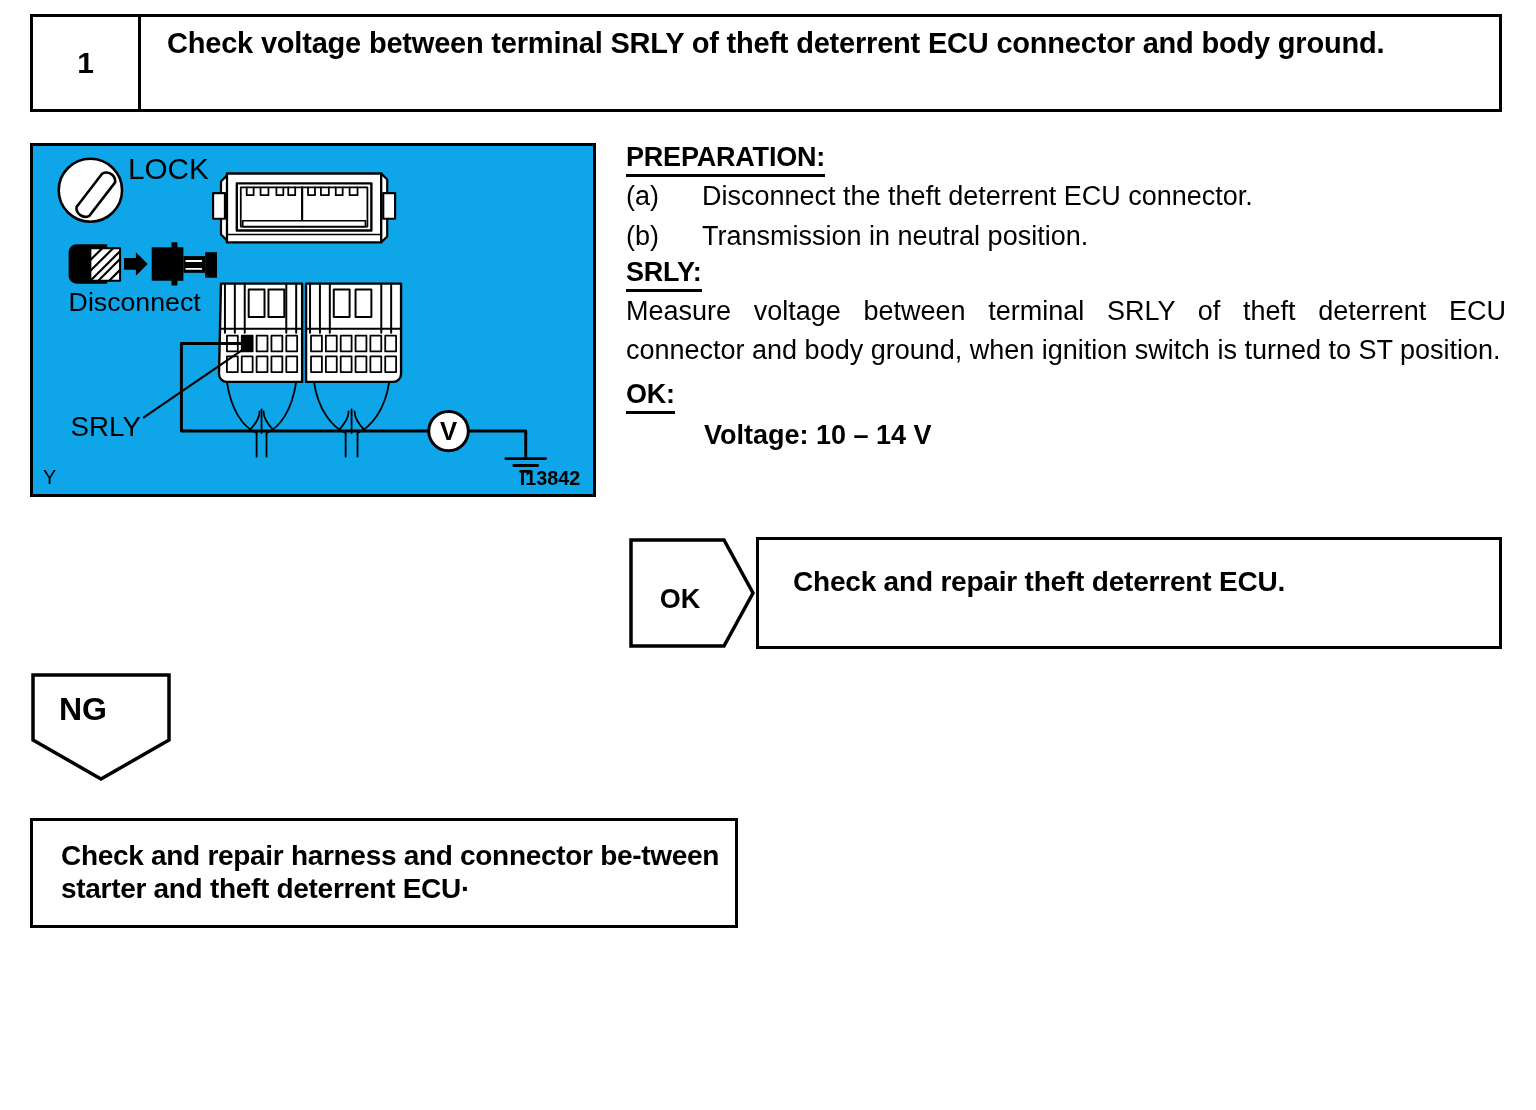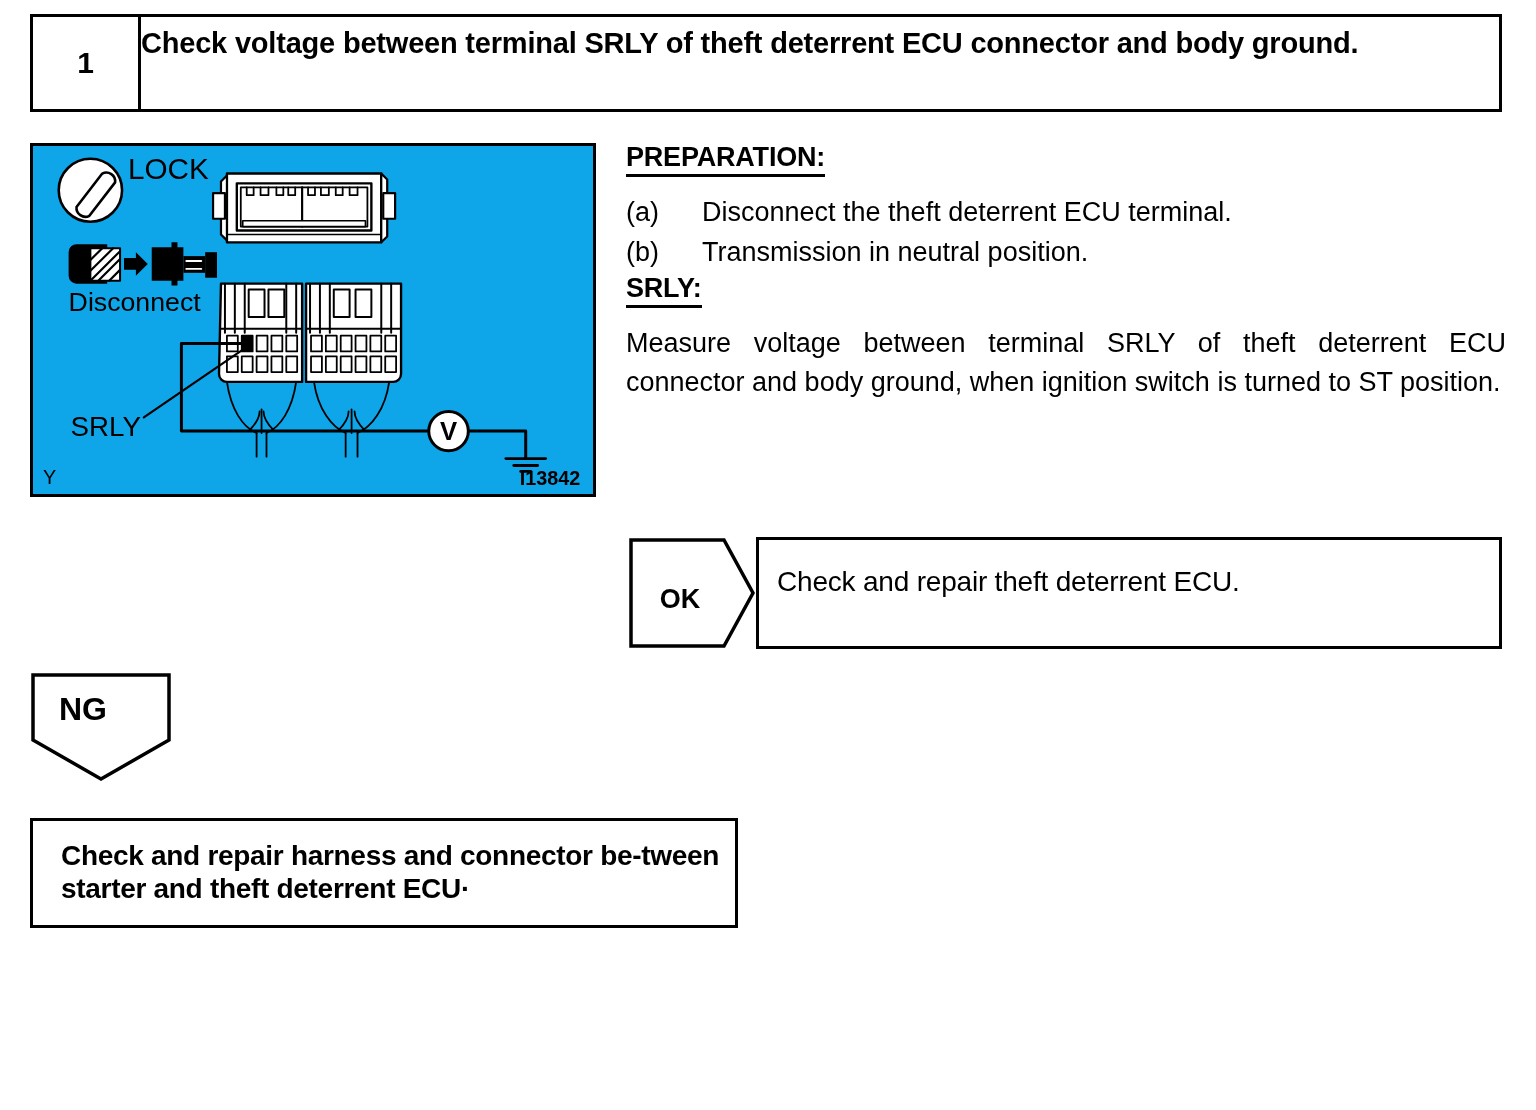--- a/index.html
+++ b/index.html
@@ -33,21 +33,21 @@
     border-right: 3px solid #000;
     box-sizing: border-box;
     display: flex;
     align-items: center;
     justify-content: center;
     font-size: 30px;
     font-weight: bold;
   }
   .step-title-cell {
     flex: 1;
-    padding: 9px 0 0 0;
+    padding: 9px 0 0 26px;
     box-sizing: border-box;
     font-size: 29px;
     font-weight: bold;
     line-height: 1.24;
     letter-spacing: -0.2px;
   }
 
   
   .figure-panel {
     position: absolute;
@@ -68,21 +68,21 @@
     top: 142px;
     width: 880px;
   }
   .section-head {
     font-size: 27px;
     font-weight: bold;
     letter-spacing: -0.2px;
     display: inline-block;
     border-bottom: 3px solid #000;
     padding-bottom: 1px;
-    margin-bottom: 16px;
+    margin-bottom: 0;
   }
   .prep-row {
     display: flex;
     font-size: 27px;
     line-height: 1.44;
     margin-bottom: 1px;
   }
   .prep-key { width: 76px; flex: none; }
   .prep-text { flex: 1; }
   .check-body {
@@ -121,23 +121,23 @@
     justify-content: center;
     font-size: 27px;
     font-weight: bold;
   }
   .ok-result-box {
     position: absolute;
     left: 128px; top: 0;
     width: 746px; height: 112px;
     border: 3px solid #000;
     box-sizing: border-box;
-    padding: 26px 0 0 18px;
+    padding: 26px 0 0 34px;
     font-size: 28px;
-    font-weight: normal;
+    font-weight: bold;
     letter-spacing: -0.2px;
   }
 
   
   .ng-arrow {
     position: absolute;
     left: 30px;
     top: 672px;
     width: 142px;
     height: 110px;
@@ -351,36 +351,40 @@
   </svg>
 </div>
 
 <div class="info-column">
 
   <div>
     <div class="section-head">PREPARATION:</div>
 
     <div class="prep-row">
       <span class="prep-key">(a)</span>
-      <span class="prep-text">Disconnect the theft deterrent ECU terminal.</span>
+      <span class="prep-text">Disconnect the theft deterrent ECU connector.</span>
     </div>
 
     <div class="prep-row">
       <span class="prep-key">(b)</span>
       <span class="prep-text">Transmission in neutral position.</span>
     </div>
   </div>
 
   <div>
     <div class="section-head">SRLY:</div>
     <div class="check-body">Measure voltage between terminal SRLY of theft deterrent ECU connector and body ground, when ignition switch is turned to ST position.</div>
   </div>
 
   <div class="gap-sm"></div>
 
+  <div>
+    <div class="section-head">OK:</div>
+    <div class="ok-value">Voltage: 10 – 14 V</div>
+  </div>
 </div>
 
 <div class="ok-branch">
   <svg class="ok-arrow" viewBox="0 0 128 112">
     <path d="M3 3 L96 3 L125 56 L96 109 L3 109 Z" fill="#fff" stroke="#000" stroke-width="3.5" stroke-linejoin="miter"></path>
   </svg>
   <div class="ok-arrow-label">OK</div>
   <div class="ok-result-box">Check and repair theft deterrent ECU.</div>
 </div>
 

